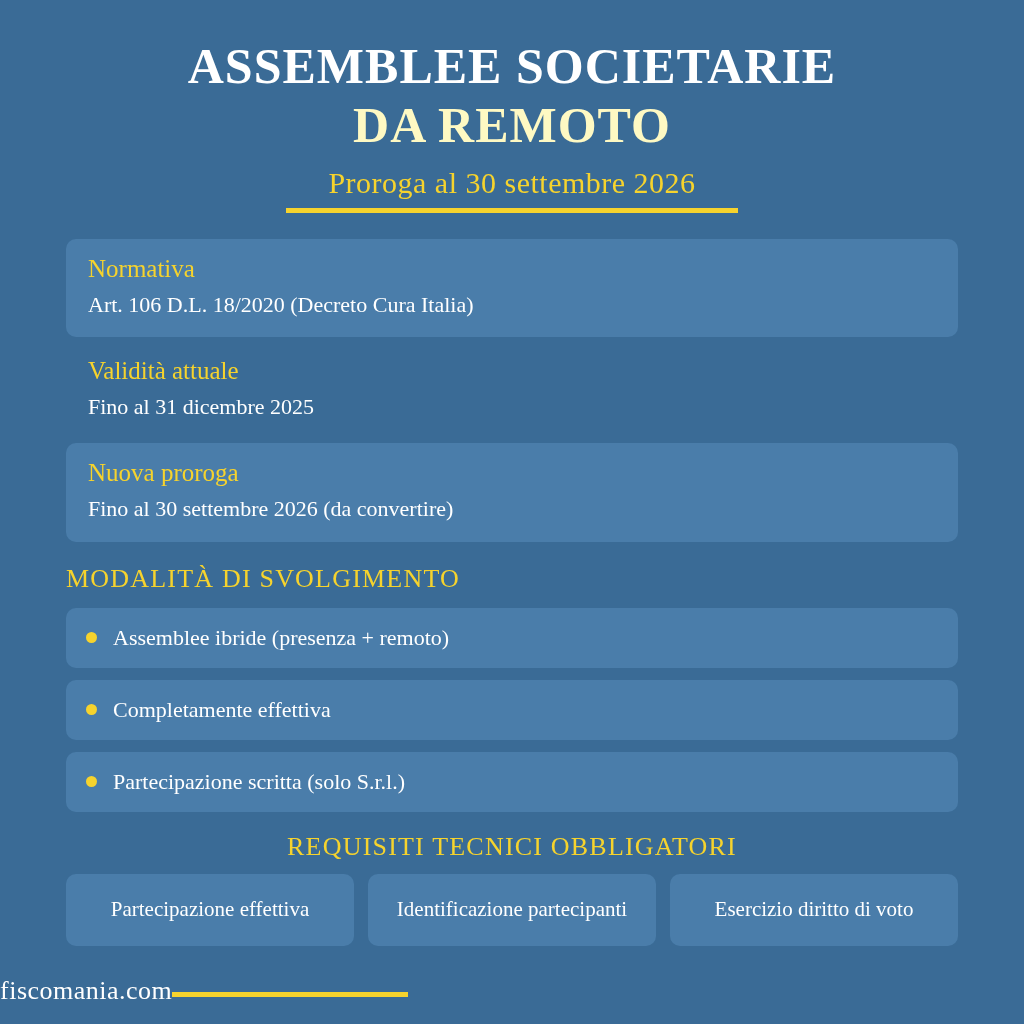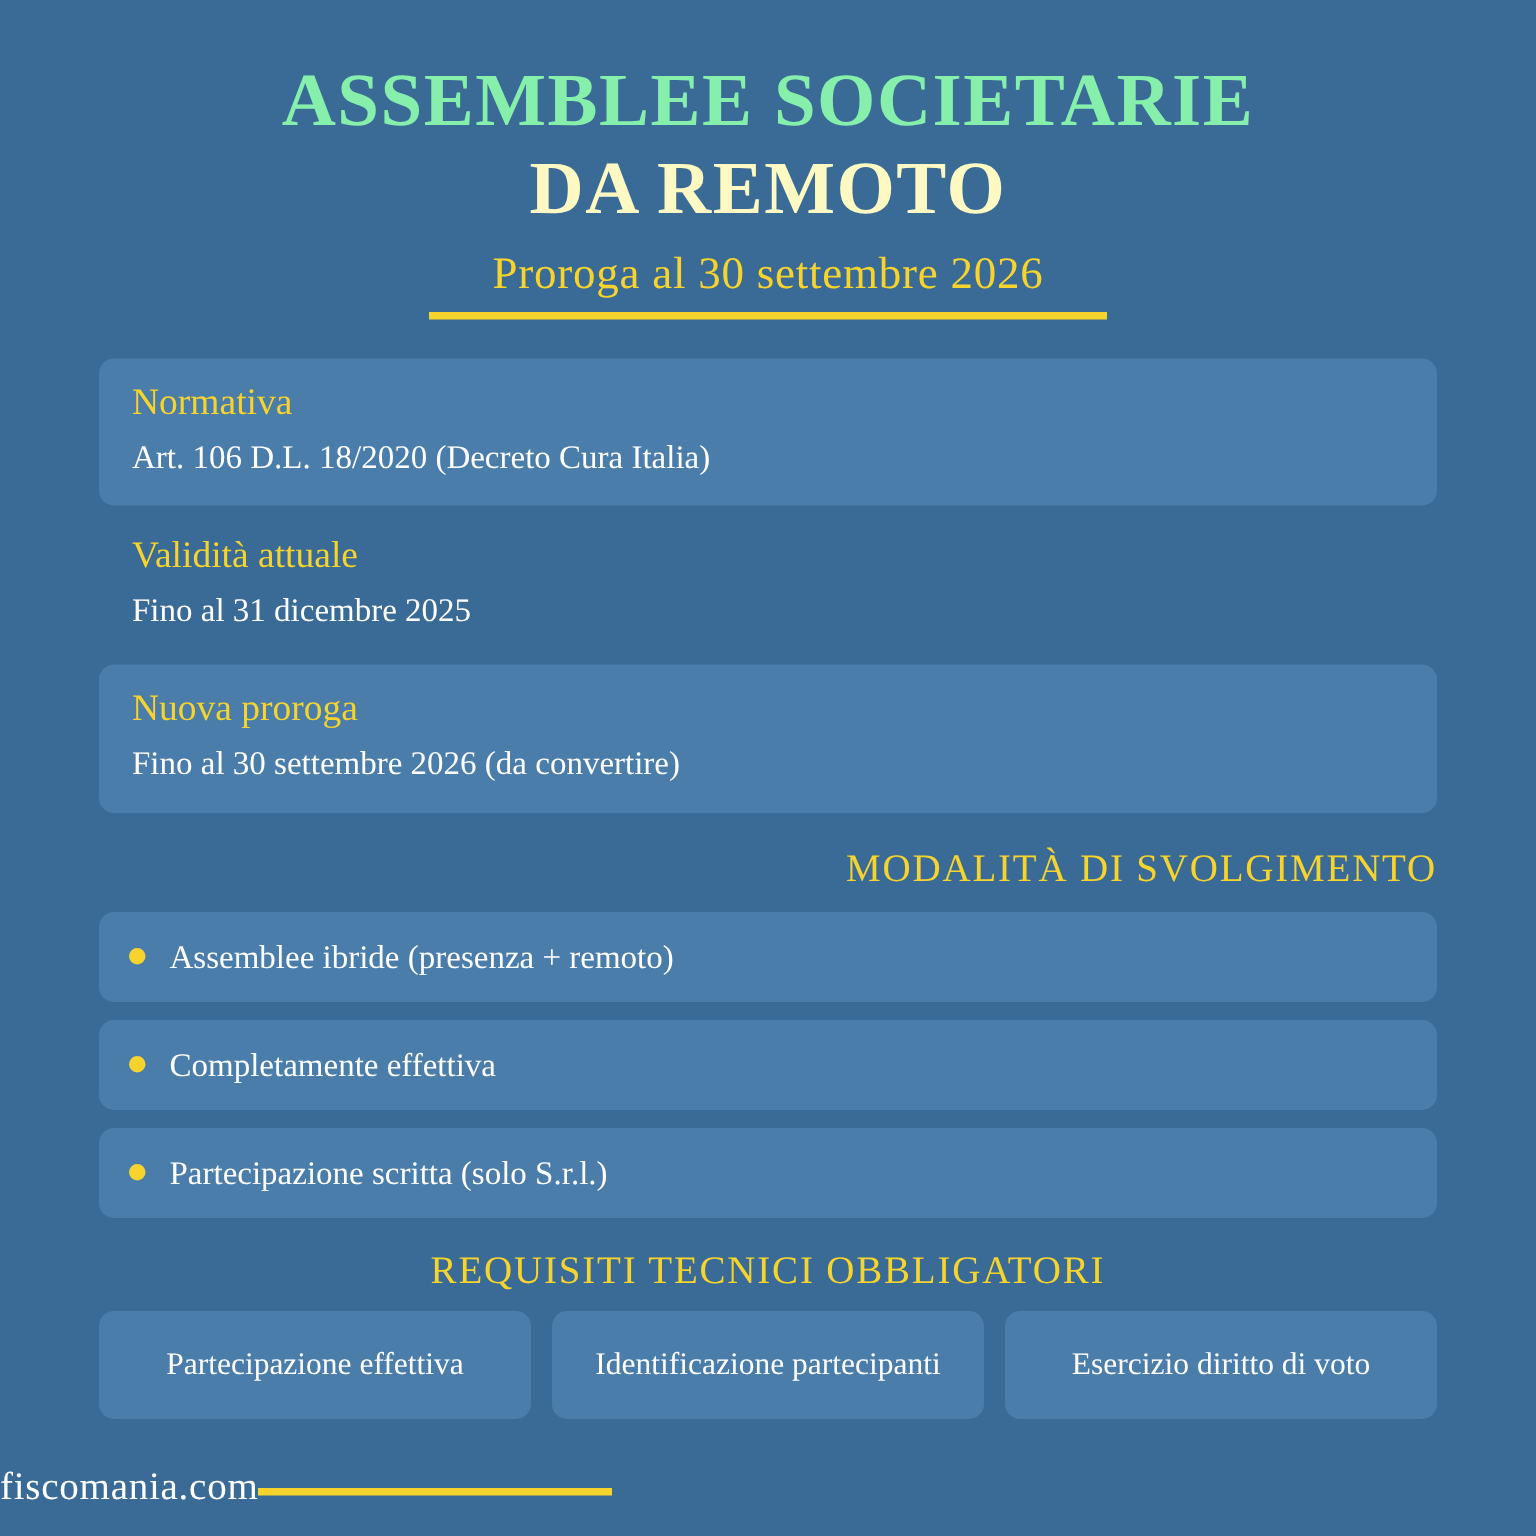--- a/index.html
+++ b/index.html
@@ -22,21 +22,21 @@
   
   .title-block {
     text-align: center;
     padding-top: 40px;
   }
   .title-line1 {
     font-family: "Liberation Serif", serif;
     font-weight: bold;
     font-size: 50px;
     letter-spacing: 1px;
-    color: #86efac;
+    color: #ffffff;
     line-height: 1.05;
   }
   .title-line2 {
     font-family: "Liberation Serif", serif;
     font-weight: bold;
     font-size: 50px;
     letter-spacing: 1px;
     color: #fef9c3;
     line-height: 1.15;
     margin-top: 4px;
@@ -79,21 +79,21 @@
     line-height: 1.3;
   }
   .info-value {
     font-size: 22px;
     color: #ffffff;
     line-height: 1.35;
     margin-top: 4px;
   }
   
   .section-heading {
-    text-align: right;
+    text-align: left;
     font-size: 26px;
     color: #f6d32d;
     letter-spacing: 1.2px;
     margin: 22px 0 14px 0;
   }
   
   .bullet-card {
     background: #4a7daa;
     border-radius: 10px;
     height: 60px;

